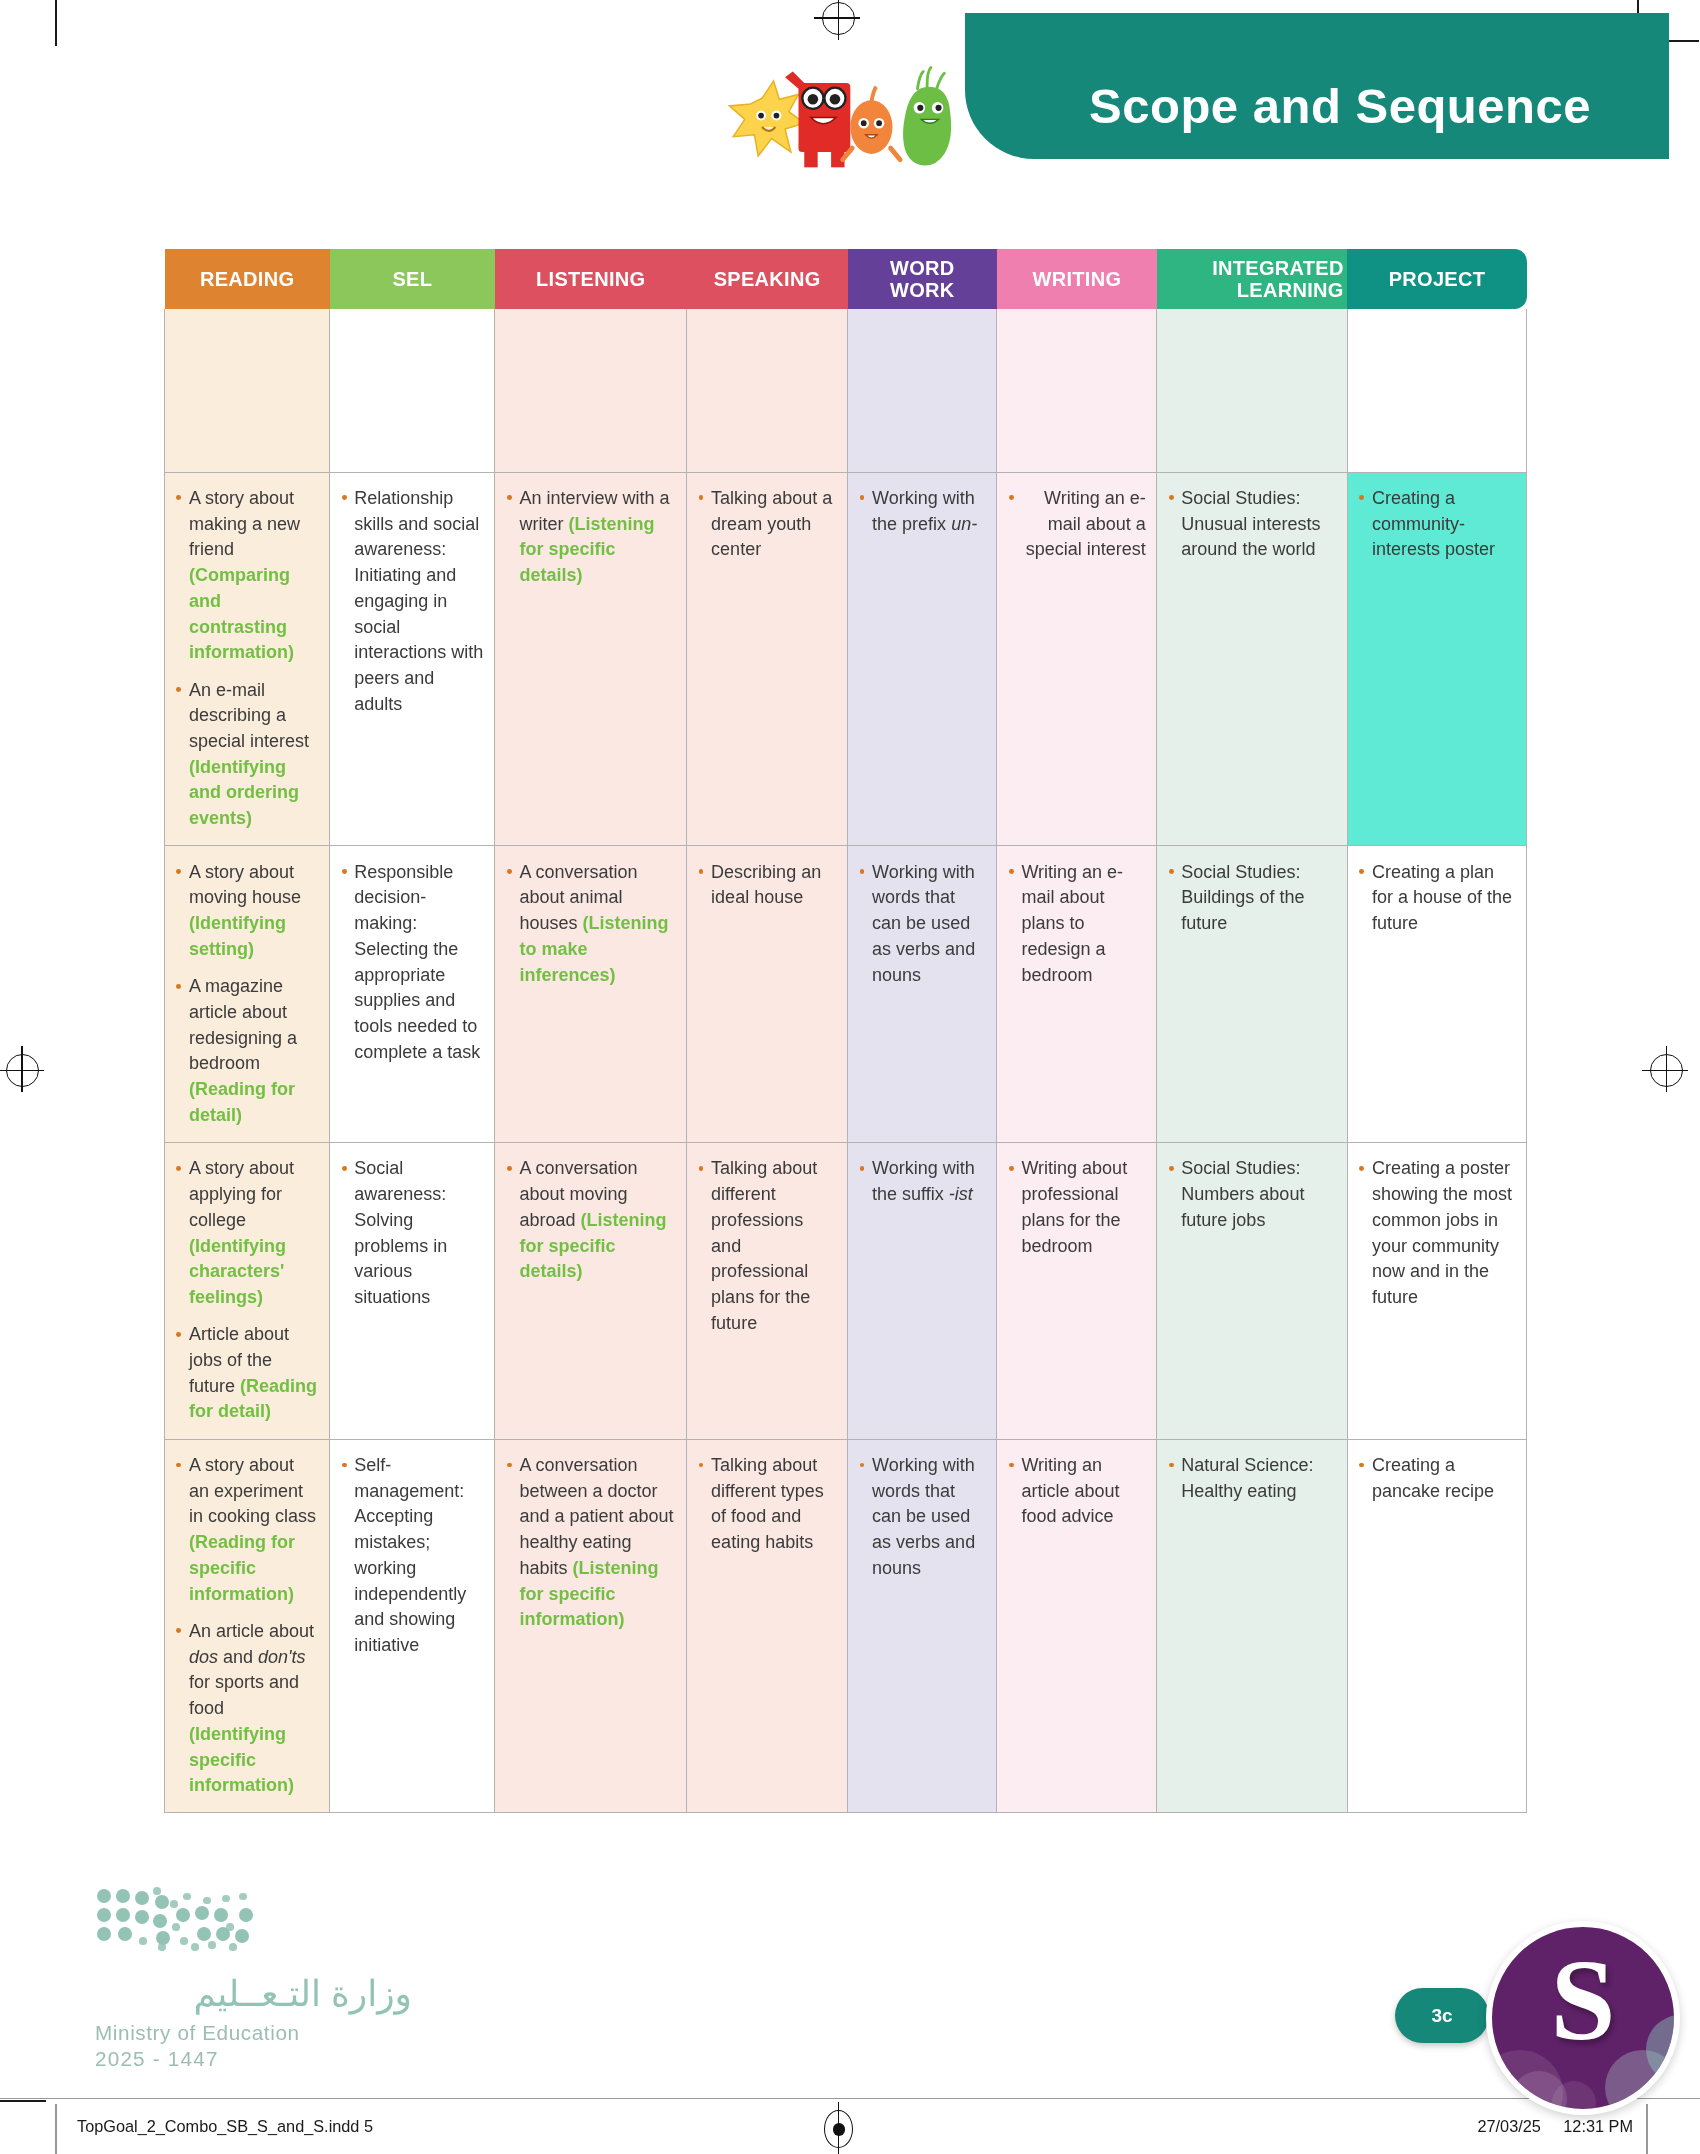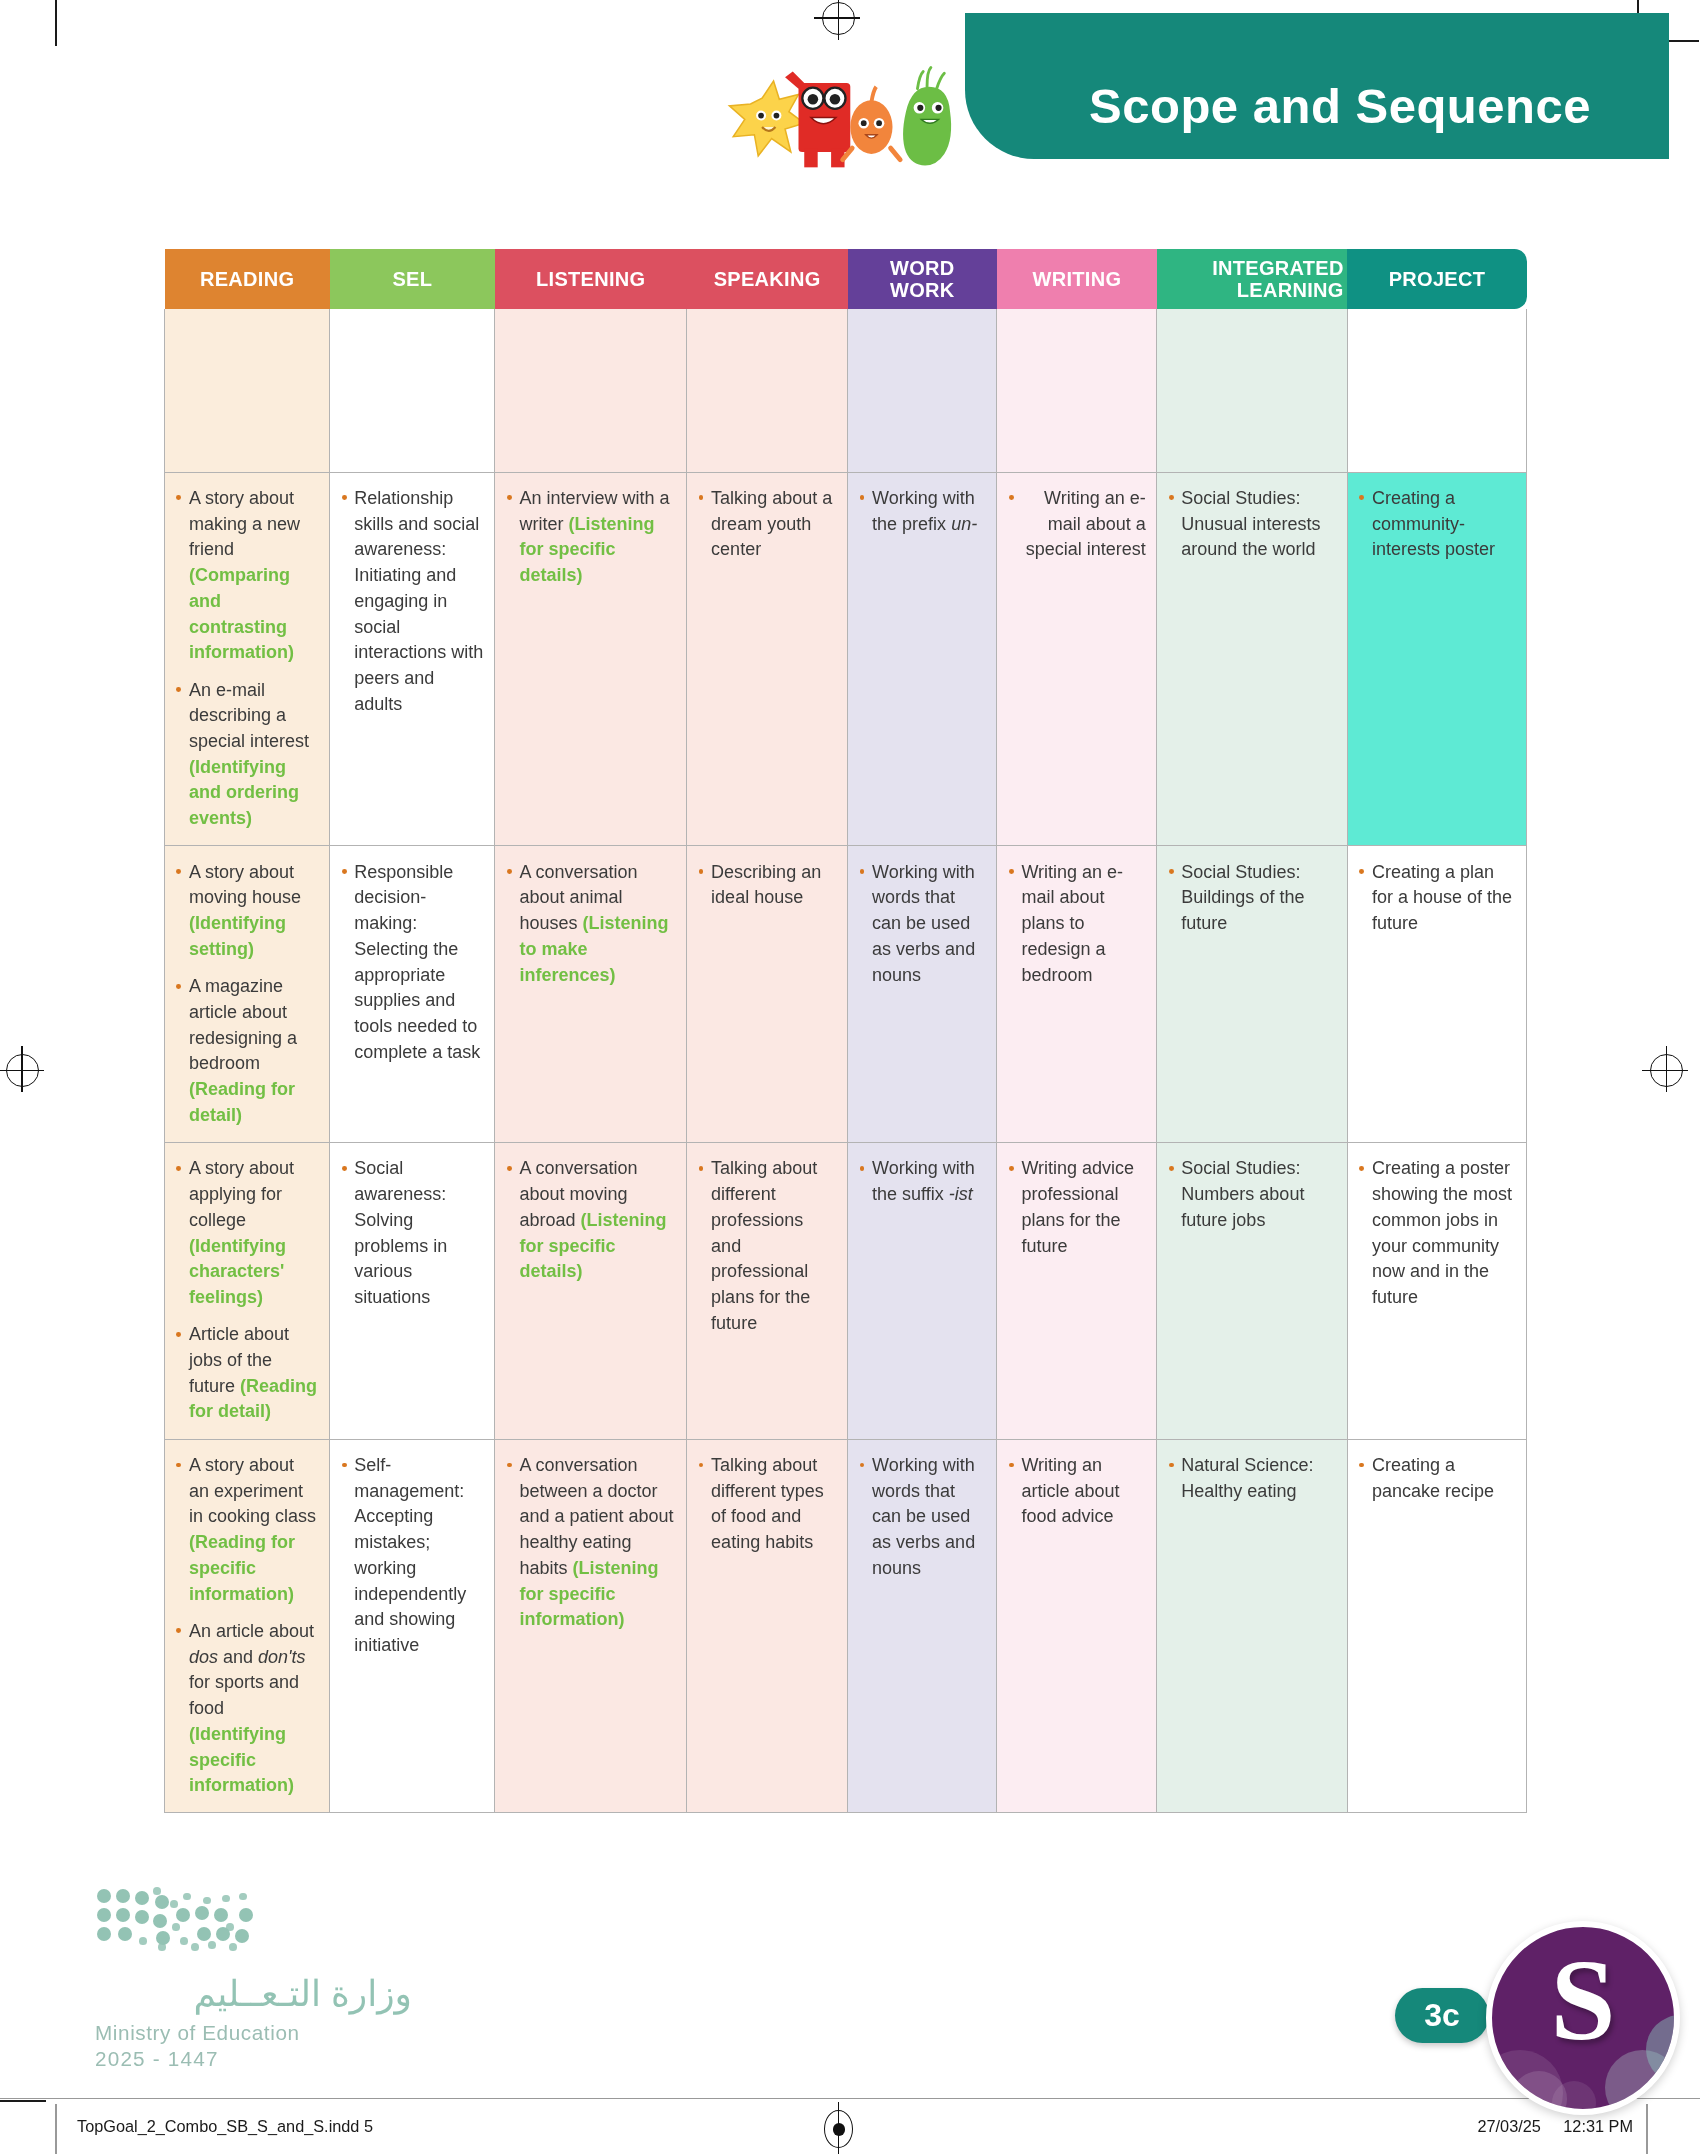--- a/index.html
+++ b/index.html
@@ -183,21 +183,21 @@
 
   
   .page-badge {
     position: absolute;
     left: 1395px; top: 1988px;
     width: 94px; height: 55px;
     background: #15887a;
     border-radius: 28px;
     display: flex; align-items: center; justify-content: center;
     color: #ffffff;
-    font-size: 32px;
+    font-size: 19px;
     font-weight: bold;
     box-shadow: 0 2.9px 6.7px rgba(0,0,0,0.22);
     z-index: 2;
   }
   .sticker {
     position: absolute;
     left: 1486px; top: 1921px;
     width: 194px; height: 194px;
     border-radius: 50%;
     background: #5f2167;
@@ -454,21 +454,21 @@
                 <li><span class="">Talking about different professions and professional plans for the future</span></li>
               </ul>
             </td>
             <td style="background: rgb(228, 226, 239);">
               <ul class="items">
                 <li><span class="">Working with the suffix </span><span class="ital">-ist</span></li>
               </ul>
             </td>
             <td style="background: rgb(252, 237, 242);">
               <ul class="items">
-                <li><span class="">Writing advice professional plans for the future</span></li>
+                <li><span class="">Writing about professional plans for the bedroom</span></li>
               </ul>
             </td>
             <td style="background: rgb(228, 240, 233);">
               <ul class="items">
                 <li><span class="">Social Studies: Numbers about future jobs</span></li>
               </ul>
             </td>
             <td style="background: rgb(255, 255, 255);">
               <ul class="items">
                 <li><span class="">Creating a poster showing the most common jobs in your community now and in the future</span></li>

